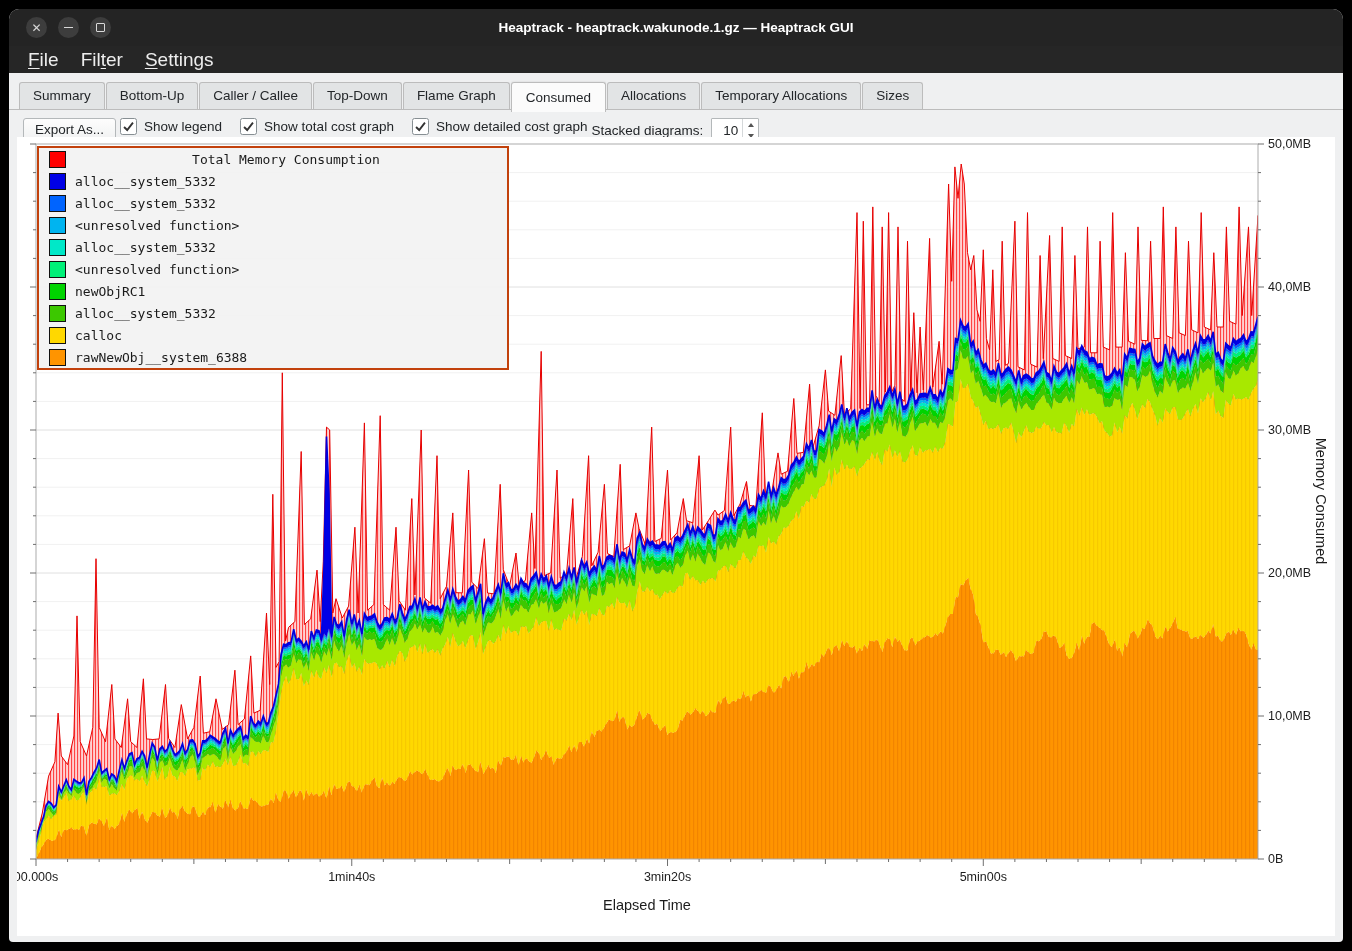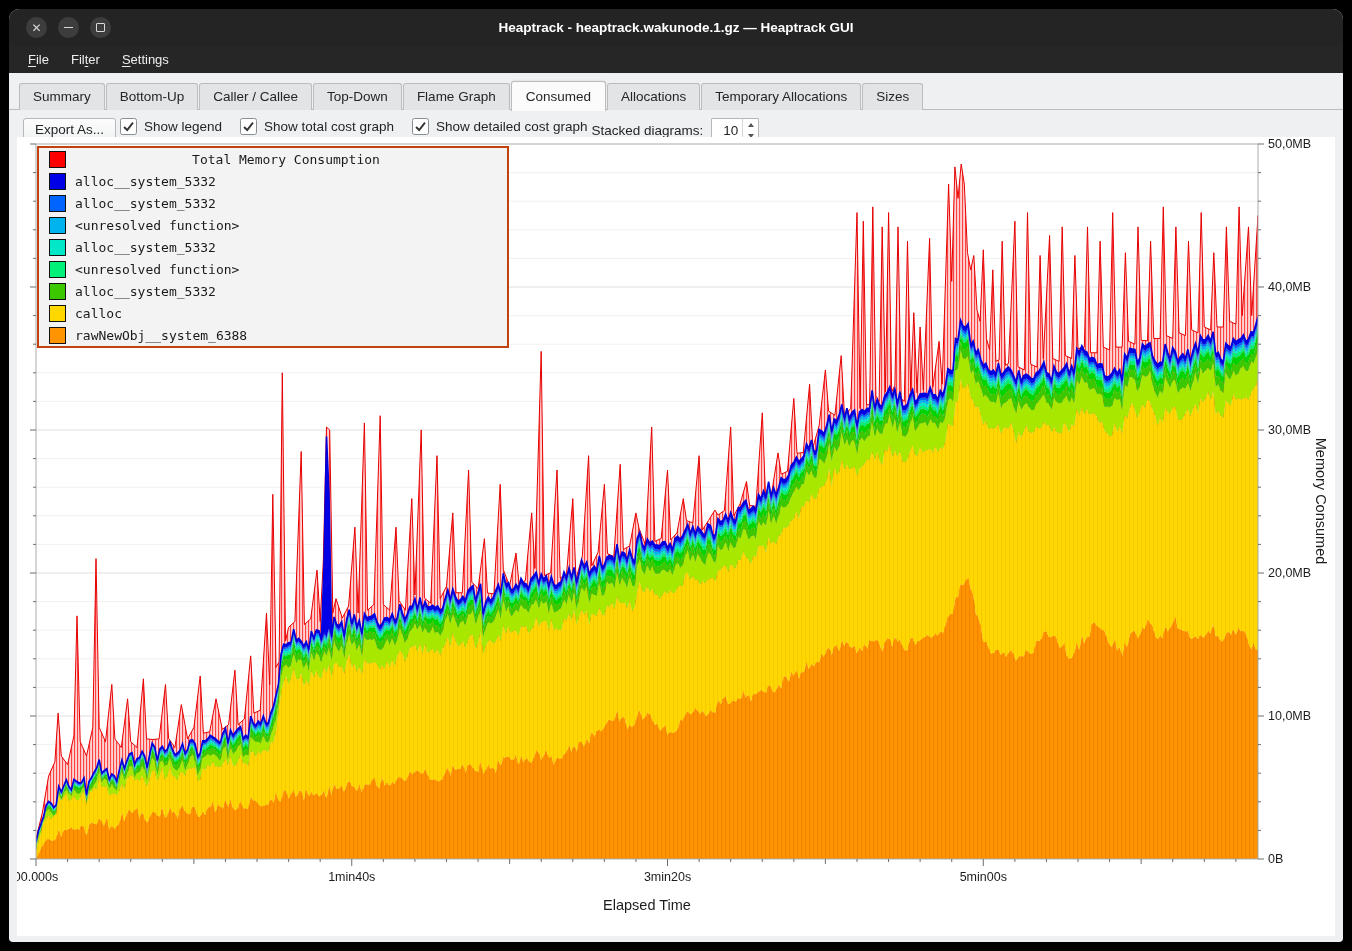--- a/index.html
+++ b/index.html
@@ -10,24 +10,24 @@
   
   .titlebar{height:37px;background:#242424;position:relative;display:flex;align-items:center;}
   .win-buttons{position:absolute;left:17px;top:0;height:37px;display:flex;align-items:center;gap:11px;}
   .winbtn{width:21px;height:21px;border-radius:50%;background:#3d3d3d;display:flex;align-items:center;justify-content:center;cursor:default;}
   .winbtn .x{color:#d9d9d9;font-size:12px;line-height:1;transform:translateY(-0.5px);}
   .winbtn .bar{width:9px;height:1.6px;background:#d9d9d9;}
   .winbtn .sq{width:7px;height:7px;border:1.4px solid #d9d9d9;border-radius:1px;}
   .title-text{position:absolute;left:0;right:0;text-align:center;color:#fff;font-size:13.5px;font-weight:bold;pointer-events:none;}
   
   .menubar{height:27px;background:#262626;display:flex;align-items:center;padding-left:8px;}
-  .menu-item{color:#ededed;font-size:13px;padding:4px 11px;}
+  .menu-item{color:#ededed;font-size:19px;padding:4px 11px;}
   .menu-item u{text-underline-offset:2px;}
   
-  .tabbar{display:flex;align-items:center;padding:8px 0 0 10px;border-bottom:1px solid #bcbcbc;height:28px;box-sizing:content-box;}
+  .tabbar{display:flex;align-items:flex-start;padding:8px 0 0 10px;border-bottom:1px solid #bcbcbc;height:28px;box-sizing:content-box;}
   .tab{font-size:13.5px;color:#232629;background:#e2e4e5;border:1px solid #bcbcbc;border-bottom:none;
        padding:5px 13px 6px;margin-right:1px;border-radius:3px 3px 0 0;position:relative;top:1px;white-space:nowrap;}
   .tab.active{background:#fbfbfb;padding:7px 14px 7px;font-weight:normal;box-shadow:0 -1px 2px rgba(0,0,0,0.06);}
   
   .toolbar{display:flex;align-items:flex-start;gap:4px;padding:8px 12px 6px 14px;}
   .btn{font-size:13.5px;color:#232629;background:linear-gradient(#fdfdfd,#f0f1f2);
        border:1px solid #b4b8ba;border-radius:3px;padding:3px 11px 4px;}
   .cb-group{display:flex;align-items:center;gap:7px;}
   .checkbox{width:15px;height:15px;background:#fff;border:1px solid #878f93;border-radius:2.5px;
             display:flex;align-items:center;justify-content:center;}
@@ -320,20 +320,24 @@
         </div>
         <div class="legend-row">
           <span class="legend-swatch" style="background: rgb(0, 232, 200);"></span>
           <span class="legend-label">alloc__system_5332</span>
         </div>
         <div class="legend-row">
           <span class="legend-swatch" style="background: rgb(0, 240, 120);"></span>
           <span class="legend-label">&lt;unresolved function&gt;</span>
         </div>
         <div class="legend-row">
+          <span class="legend-swatch" style="background: rgb(0, 212, 0);"></span>
+          <span class="legend-label">newObjRC1</span>
+        </div>
+        <div class="legend-row">
           <span class="legend-swatch" style="background: rgb(60, 200, 0);"></span>
           <span class="legend-label">alloc__system_5332</span>
         </div>
         <div class="legend-row">
           <span class="legend-swatch" style="background: rgb(255, 216, 0);"></span>
           <span class="legend-label">calloc</span>
         </div>
         <div class="legend-row">
           <span class="legend-swatch" style="background: rgb(255, 148, 0);"></span>
           <span class="legend-label">rawNewObj__system_6388</span>

